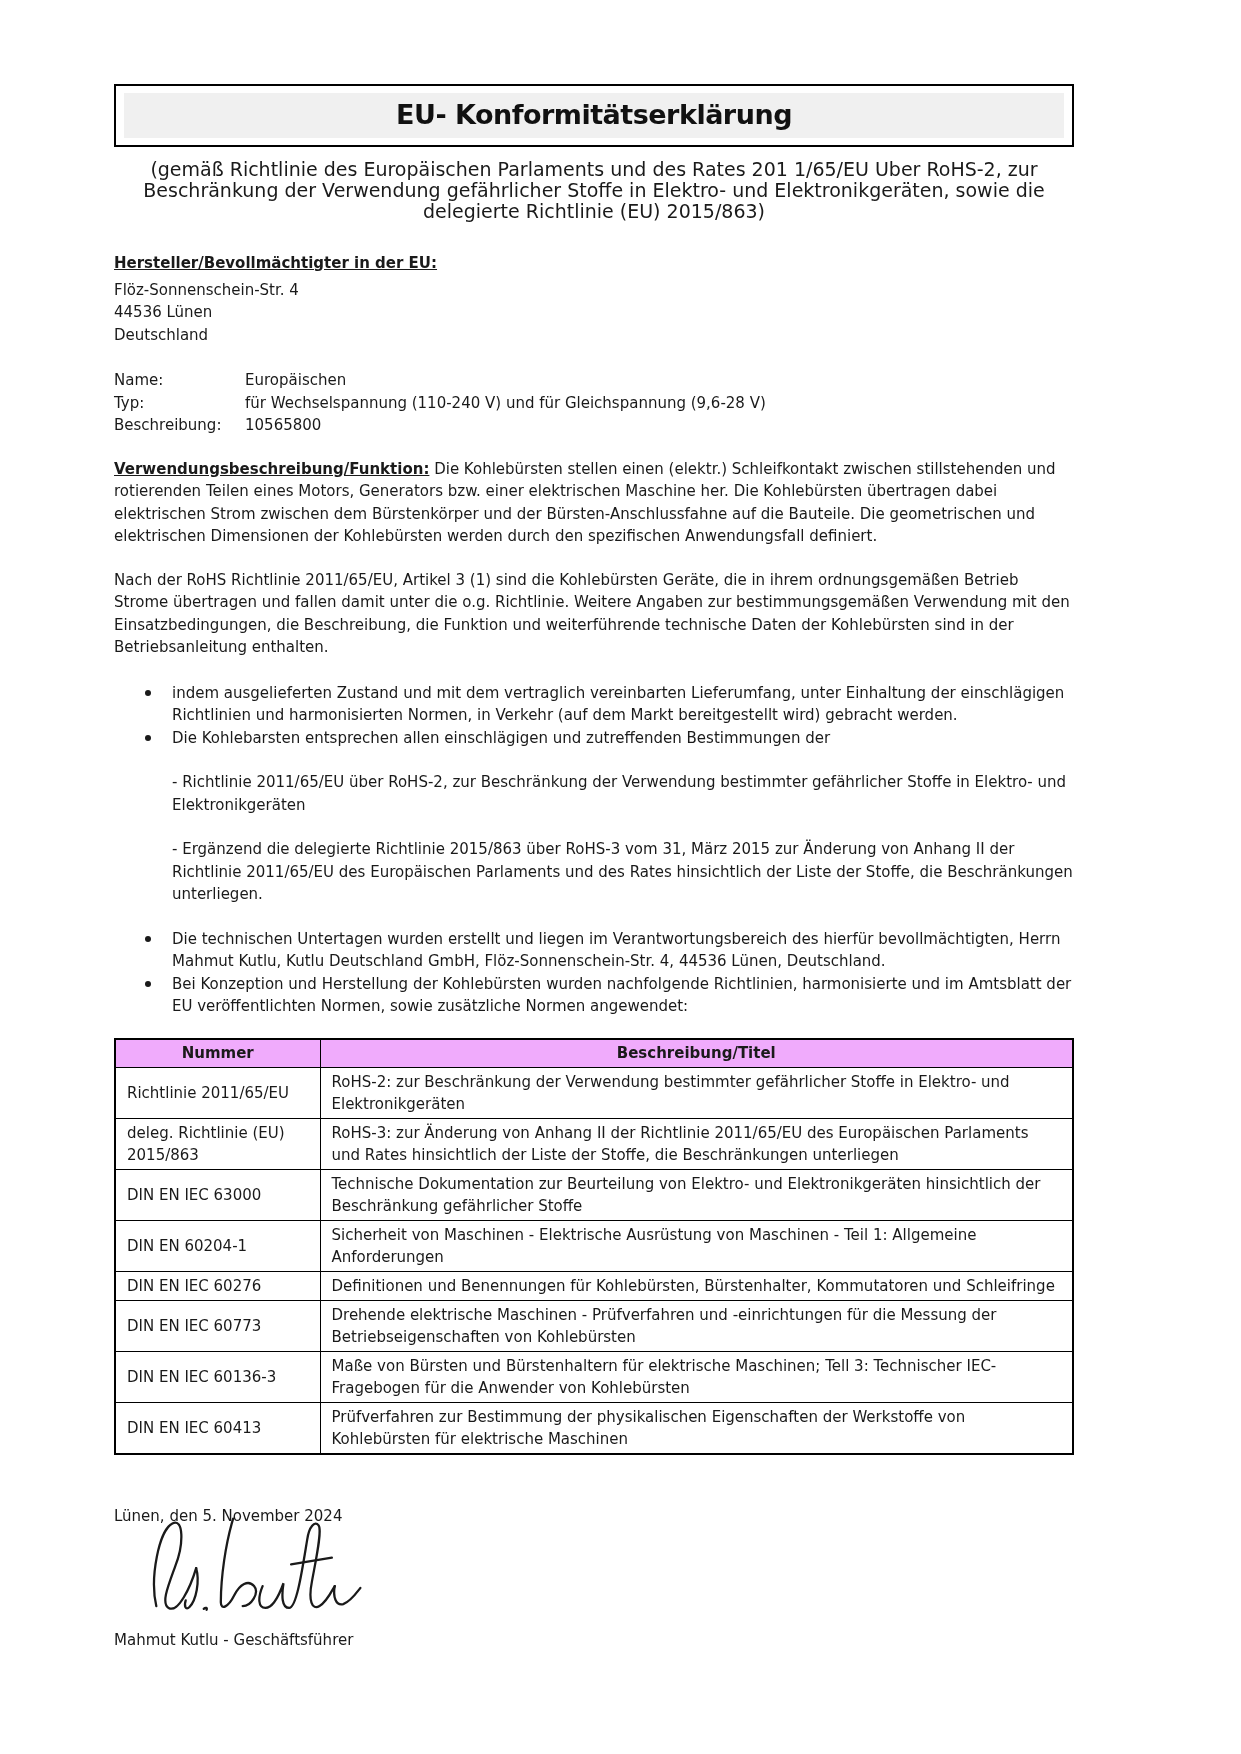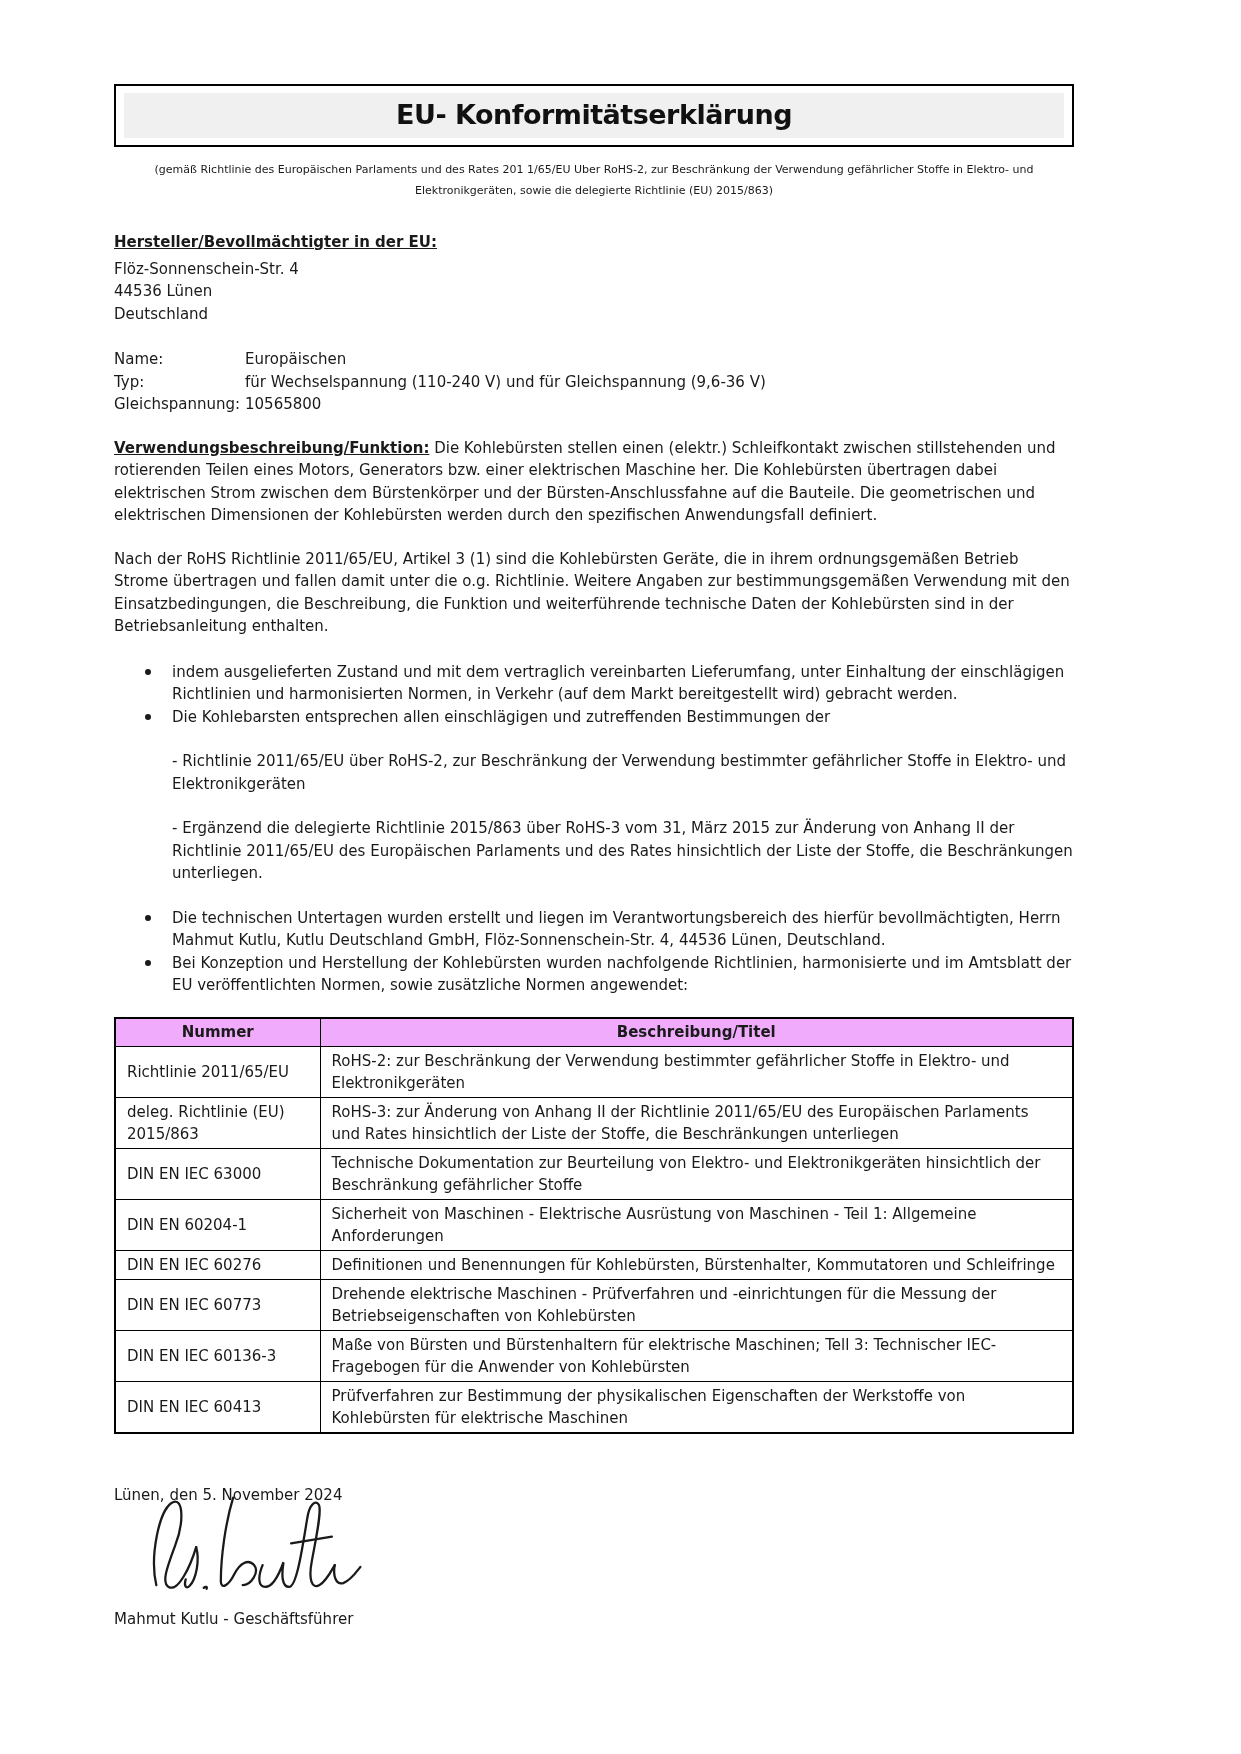--- a/index.html
+++ b/index.html
@@ -32,21 +32,21 @@
     padding: 6px 0 8px 0;
   }
   .title-inner h1 {
     font-size: 27px;
     font-weight: 700;
     color: #111;
     letter-spacing: -0.5px;
   }
   .subtitle {
     text-align: center;
-    font-size: 11px;
+    font-size: 19px;
     line-height: 21px;
     margin: 0 auto 30px auto;
     width: 960px;
   }
 
   
   .mfr-heading {
     font-weight: 700;
     text-decoration: underline;
     margin-bottom: 4px;
@@ -139,24 +139,24 @@
       <div class="mfr-line">Deutschland</div>
     </div>
 
     <div class="product-block">
       <div class="kv-row">
         <span class="kv-label">Name:</span>
         <span class="kv-value">Europäischen</span>
       </div>
       <div class="kv-row">
         <span class="kv-label">Typ:</span>
-        <span class="kv-value">für Wechselspannung (110-240 V) und für Gleichspannung (9,6-36 V)</span>
+        <span class="kv-value">für Wechselspannung (110-240 V) und für Gleichspannung (9,6-28 V)</span>
       </div>
       <div class="kv-row">
-        <span class="kv-label">Gleichspannung:</span>
+        <span class="kv-label">Beschreibung:</span>
         <span class="kv-value">10565800</span>
       </div>
     </div>
 
     <p class="para"><span class="para-label">Verwendungsbeschreibung/Funktion:</span><span> Die Kohlebürsten stellen einen (elektr.) Schleifkontakt zwischen stillstehenden und rotierenden Teilen eines Motors, Generators bzw. einer elektrischen Maschine her. Die Kohlebürsten übertragen dabei elektrischen Strom zwischen dem Bürstenkörper und der Bürsten-Anschlussfahne auf die Bauteile. Die geometrischen und elektrischen Dimensionen der Kohlebürsten werden durch den spezifischen Anwendungsfall definiert.</span></p>
 
     <p class="para">Nach der RoHS Richtlinie 2011/65/EU, Artikel 3 (1) sind die Kohlebürsten Geräte, die in ihrem ordnungsgemäßen Betrieb Strome übertragen und fallen damit unter die o.g. Richtlinie. Weitere Angaben zur bestimmungsgemäßen Verwendung mit den Einsatzbedingungen, die Beschreibung, die Funktion und weiterführende technische Daten der Kohlebürsten sind in der Betriebsanleitung enthalten.</p>
 
     <div class="bullets">
       <div class="bullet-item">indem ausgelieferten Zustand und mit dem vertraglich vereinbarten Lieferumfang, unter Einhaltung der einschlägigen Richtlinien und harmonisierten Normen, in Verkehr (auf dem Markt bereitgestellt wird) gebracht werden.</div>

